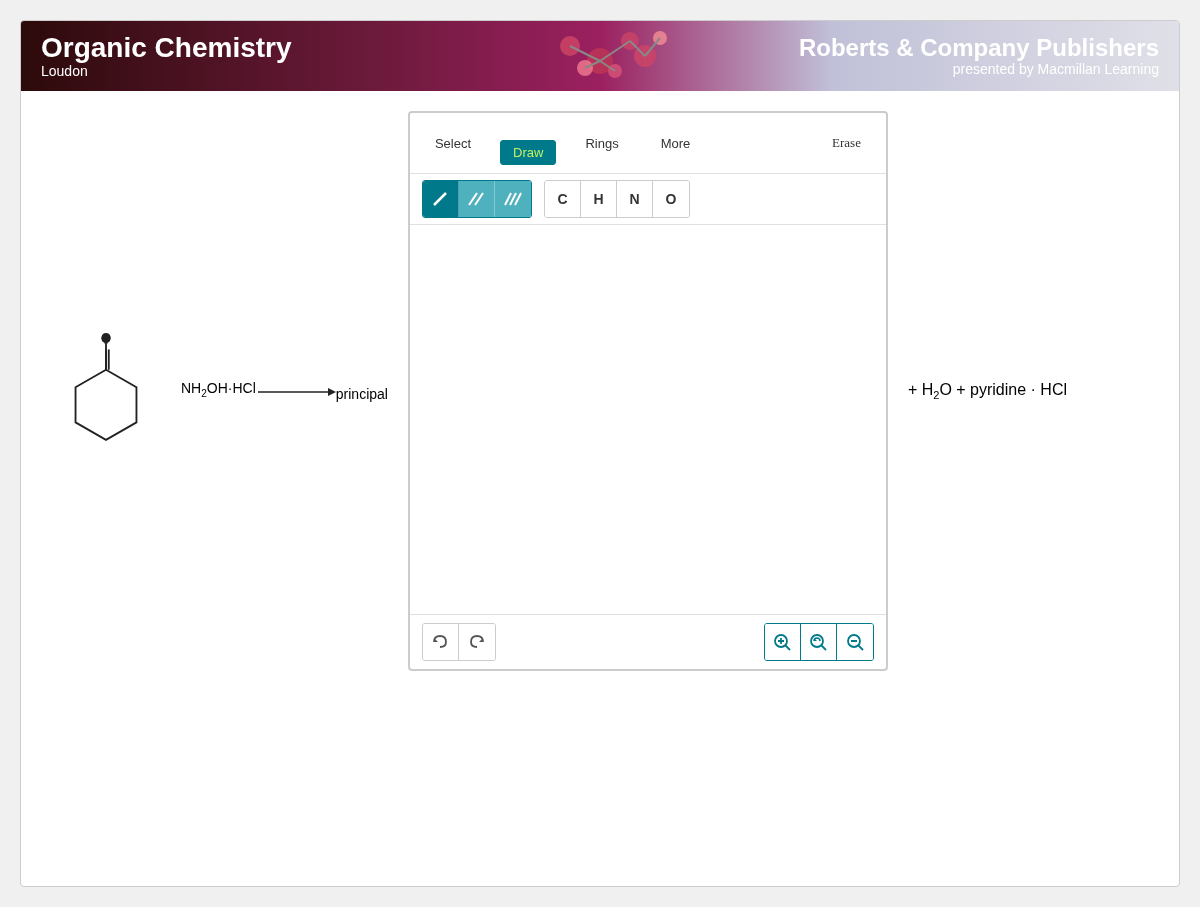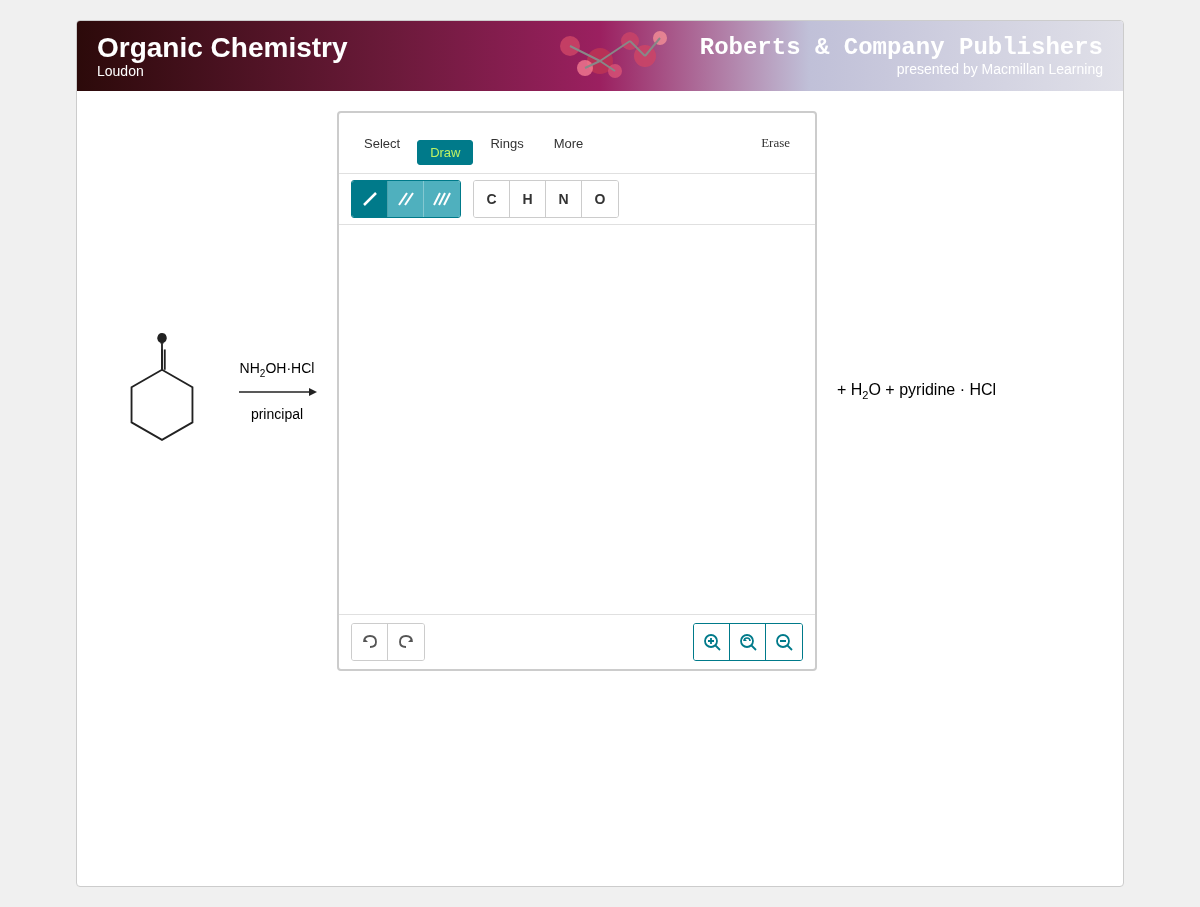--- a/index.html
+++ b/index.html
@@ -7,21 +7,21 @@
       font-family: Georgia, 'Times New Roman', serif;
       background: #f0f0f0;
       display: flex;
       justify-content: center;
       align-items: flex-start;
       min-height: 907px;
       padding: 20px;
     }
     .page-container {
       background: #fff;
-      width: 1048px;
+      width: 1160px;
       min-height: 867px;
       border: 1px solid #ccc;
       border-radius: 4px;
       overflow: hidden;
     }
     
     .header {
       background: linear-gradient(to right, #2c0a0a 0%, #6b1a3a 30%, #9b2060 50%, #c0c0d8 70%, #e0e0e8 100%);
       display: flex;
       justify-content: space-between;
@@ -44,21 +44,21 @@
       font-family: Arial, sans-serif;
       font-weight: normal;
     }
     .header-right {
       color: white;
       text-align: right;
     }
     .header-publisher {
       font-size: 24px;
       font-weight: bold;
-      font-family: Liberation Mono, monospace;
+      font-family: Liberation Sans, sans-serif;
       line-height: 1.1;
       text-align: center;
     }
     .header-presented {
       font-size: 14px;
       font-family: Arial, sans-serif;
     }
     
     .header-decoration {
       position: absolute;
@@ -88,22 +88,22 @@
       flex-direction: column;
       align-items: center;
       margin-right: 20px;
     }
     .cyclohexanone-svg {
       width: 110px;
       height: 120px;
     }
     .reaction-conditions {
       display: flex;
-      flex-direction: column;
-      align-items: center;
+      flex-direction: row;
+      align-items: flex-end;
       margin-right: 20px;
     }
     .reagent-text {
       font-size: 14px;
       font-family: Arial, sans-serif;
       margin-bottom: 4px;
       white-space: nowrap;
     }
     .reagent-sub { font-size: 10px; vertical-align: sub; }
     .arrow-svg {
@@ -124,21 +124,21 @@
       min-height: 560px;
       display: flex;
       flex-direction: column;
     }
     
     .toolbar {
       display: flex;
       align-items: center;
       padding: 8px 12px;
       border-bottom: 1px solid #e0e0e0;
-      gap: 4px;
+      gap: 16px;
     }
     .toolbar-btn {
       padding: 4px 12px;
       border: 1px solid transparent;
       background: transparent;
       cursor: pointer;
       font-size: 13px;
       font-family: Arial, sans-serif;
       border-radius: 3px;
       color: #333;

